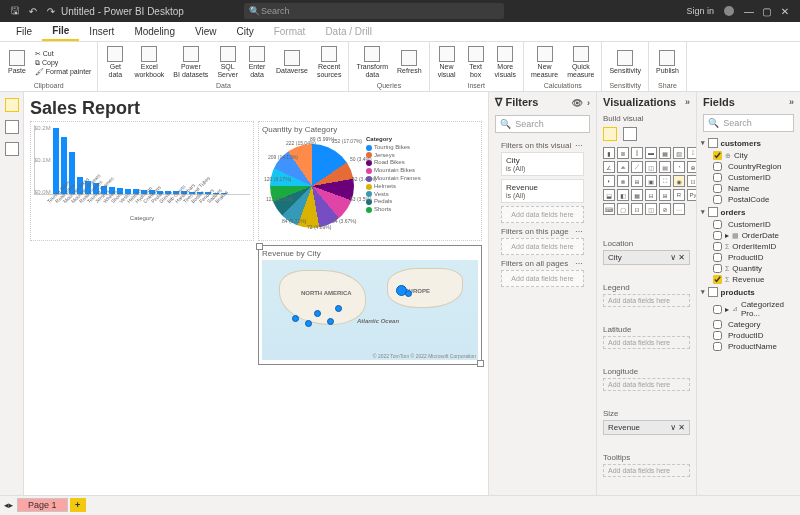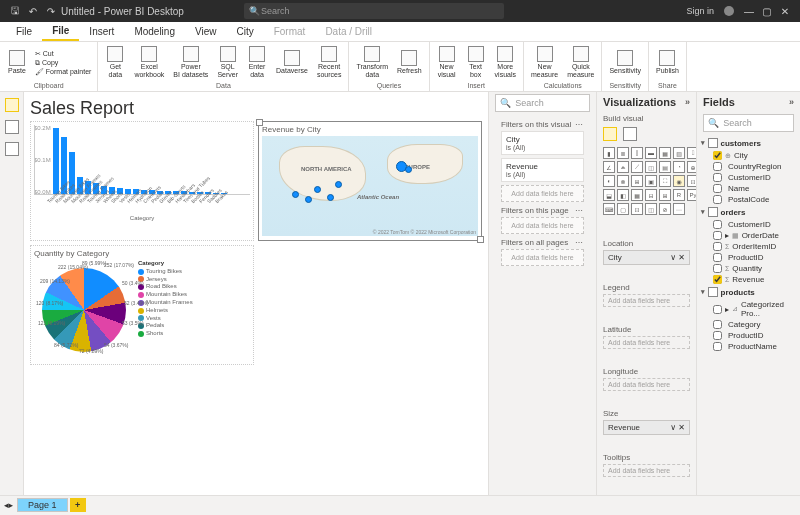--- a/index.html
+++ b/index.html
@@ -21,21 +21,21 @@
 .rgroup .lbl{font-size:7px;color:#605e5c;padding-top:1px}
 .ritem{display:flex;flex-direction:column;align-items:center;justify-content:center;padding:2px 3px;min-width:26px}
 .ritem .ricon{width:16px;height:16px;border:1px solid #888;background:#fafafa;margin-bottom:1px}
 .ritem .rlabel{font-size:7px;color:#323130;text-align:center;line-height:1.1;white-space:nowrap}
 .cliplist{display:flex;flex-direction:column;gap:1px;font-size:7px;padding:2px}
 .main{display:flex;height:403px}
 .rail{width:24px;background:#f3f2f1;border-right:1px solid #e1dfdd;display:flex;flex-direction:column;align-items:center;gap:8px;padding-top:6px}
 .rail div{width:14px;height:14px;border:1px solid #888;background:#fff}
 .rail .sel{border-color:#f2c811;background:#fff5cc}
 .canvas{flex:1;background:#fff;padding:6px 6px 0 6px;overflow:hidden;position:relative}
-.report-title{font-size:18px;font-weight:400;margin-bottom:2px}
+.report-title{font-size:18px;font-weight:700;margin-bottom:2px}
 .visgrid{display:grid;grid-template-columns:1fr 1fr;grid-template-rows:120px 120px;gap:4px}
 .visual{border:1px dotted #ccc;padding:3px;font-size:8px;position:relative;background:#fff}
 .visual.selected{border:1px solid #888}
 .visual.selected::before,.visual.selected::after{content:"";position:absolute;width:5px;height:5px;background:#fff;border:1px solid #888}
 .visual.selected::before{top:-3px;left:-3px}
 .visual.selected::after{bottom:-3px;right:-3px}
 .vtitle{font-size:8px;color:#605e5c;margin-bottom:2px}
 .barchart{display:flex;align-items:flex-end;height:70px;gap:2px;padding-left:18px;border-left:1px solid #ccc;border-bottom:1px solid #ccc;position:relative}
 .barchart .bar{width:6px;background:#118dff}
 .ylabels{position:absolute;left:0;top:0;bottom:0;width:16px;font-size:6px;color:#999;display:flex;flex-direction:column;justify-content:space-between}
@@ -78,21 +78,21 @@
 .bucket .bempty{background:#f3f2f1;border:1px dashed #c8c6c4;padding:2px 4px;font-size:7px;color:#a19f9d;margin:2px 0}
 .fields{width:104px}
 .tree{padding:2px 4px;font-size:8px;overflow-y:auto}
 .tree .tbl{display:flex;align-items:center;gap:3px;padding:2px 0;font-weight:600}
 .tree .tbl::before{content:"▾";font-size:7px;color:#605e5c}
 .tree .fld{display:flex;align-items:center;gap:3px;padding:1px 0 1px 12px}
 .tree .fld input{width:9px;height:9px}
 .tree .checked{accent-color:#f2c811}
 .tblico{width:10px;height:10px;background:#fff;border:1px solid #888;display:inline-block}
 .footer{height:18px;background:#f3f2f1;border-top:1px solid #e1dfdd;display:flex;align-items:center;font-size:9px;padding:0 4px}
-.tabf{background:#7dd3fc;border:1px solid #c8c6c4;padding:1px 10px;margin-left:4px}
+.tabf{background:#fca5a5;border:1px solid #c8c6c4;padding:1px 10px;margin-left:4px}
 .tabadd{background:#f2c811;width:16px;height:14px;margin-left:2px;display:flex;align-items:center;justify-content:center;font-weight:bold}
 .status{height:14px;font-size:8px;color:#605e5c;padding:1px 4px;background:#f3f2f1}
 .dots{letter-spacing:1px}
 .toggle{width:18px;height:9px;border:1px solid #888;border-radius:5px;position:relative;display:inline-block}
 .toggle::after{content:"";position:absolute;width:6px;height:6px;border-radius:50%;background:#888;top:0.5px;left:1px}
 </style>
 </head>
 <body>
 
 <div class="titlebar">
@@ -292,39 +292,20 @@
             <span>Bib-Shorts</span>
             <span>Handlebars</span>
             <span>Tires and Tubes</span>
             <span>Bottles</span>
             <span>Fenders</span>
             <span>Saddles</span>
             <span>Brakes</span>
           </div>
         <div class="axlbl">Category</div>
       </div>
-      <div class="visual selected" style="grid-column:2">
-        <div class="vtitle">Revenue by City</div>
-        <div class="map">
-          <div class="land" style="left:8%;top:10%;width:40%;height:55%;border-radius:30% 50% 40% 60%"></div>
-          <div class="land" style="left:58%;top:8%;width:35%;height:40%;border-radius:40% 30% 50% 40%"></div>
-          <span class="maplbl" style="left:18%;top:30%">NORTH AMERICA</span>
-          <span class="maplbl" style="left:66%;top:28%">EUROPE</span>
-          <span class="maplbl" style="left:44%;top:58%;font-style:italic">Atlantic Ocean</span>
-          <div class="mapdot" style="left:14%;top:55%"></div>
-            <div class="mapdot" style="left:20%;top:60%"></div>
-          <div class="mapdot" style="left:24%;top:50%"></div>
-            <div class="mapdot" style="left:30%;top:58%"></div>
-          <div class="mapdot" style="left:34%;top:45%"></div>
-            <div class="mapdot" style="left:62%;top:25%;width:11px;height:11px"></div>
-          <div class="mapdot" style="left:66%;top:30%"></div>
-          <div style="position:absolute;bottom:1px;right:2px;font-size:5px;color:#888">© 2022 TomTom © 2022 Microsoft Corporation</div>
-
-        </div>
-      </div>
       <div class="visual">
         <div class="vtitle">Quantity by Category</div>
         <div class="pie">
           <div class="piewrap">
               <div class="piecirc"></div>
             <div class="pielabels" id="piel">
                 <span style="left: 70%; top: 2%;">252 (17.07%)</span>
                 <span style="left: 88%; top: 20%;">50 (3.4%)</span>
                 <span style="left: 90%; top: 40%;">52 (3.49%)</span>
                 <span style="left: 88%; top: 60%;">53 (3.5%)</span>
@@ -345,24 +326,50 @@
               <div><i style="background:#6b007b"></i>Road Bikes</div>
               <div><i style="background:#e044a7"></i>Mountain Bikes</div>
               <div><i style="background:#744ec2"></i>Mountain Frames</div>
               <div><i style="background:#d9b300"></i>Helmets</div>
               <div><i style="background:#3599b8"></i>Vests</div>
               <div><i style="background:#197278"></i>Pedals</div>
               <div><i style="background:#1aab40"></i>Shorts</div>
             </div>
         </div>
       </div>
+      <div class="visual selected" style="grid-column:2">
+        <div class="vtitle">Revenue by City</div>
+        <div class="map">
+          <div class="land" style="left:8%;top:10%;width:40%;height:55%;border-radius:30% 50% 40% 60%"></div>
+          <div class="land" style="left:58%;top:8%;width:35%;height:40%;border-radius:40% 30% 50% 40%"></div>
+          <span class="maplbl" style="left:18%;top:30%">NORTH AMERICA</span>
+          <span class="maplbl" style="left:66%;top:28%">EUROPE</span>
+          <span class="maplbl" style="left:44%;top:58%;font-style:italic">Atlantic Ocean</span>
+          <div class="mapdot" style="left:14%;top:55%"></div>
+            <div class="mapdot" style="left:20%;top:60%"></div>
+          <div class="mapdot" style="left:24%;top:50%"></div>
+            <div class="mapdot" style="left:30%;top:58%"></div>
+          <div class="mapdot" style="left:34%;top:45%"></div>
+            <div class="mapdot" style="left:62%;top:25%;width:11px;height:11px"></div>
+          <div class="mapdot" style="left:66%;top:30%"></div>
+          <div style="position:absolute;bottom:1px;right:2px;font-size:5px;color:#888">© 2022 TomTom © 2022 Microsoft Corporation</div>
+
+        </div>
+      </div>
     </div>
   </div>
 
   <div class="pane filters">
+    <div class="pane-hdr">
+        <span>∇ <span>Filters</span></span>
+        <span class="icons">
+          <span>👁</span>
+          <span>›</span>
+        </span>
+      </div>
     <div class="searchbox">🔍 <span>Search</span></div>
     <div class="fsect">
       <div class="ftitle">
           <span>Filters on this visual</span>
           <span class="dots">⋯</span>
         </div>
       <div class="fcard">
           <div class="fn">City</div>
           <div class="fv">is (All)</div>
         </div>

